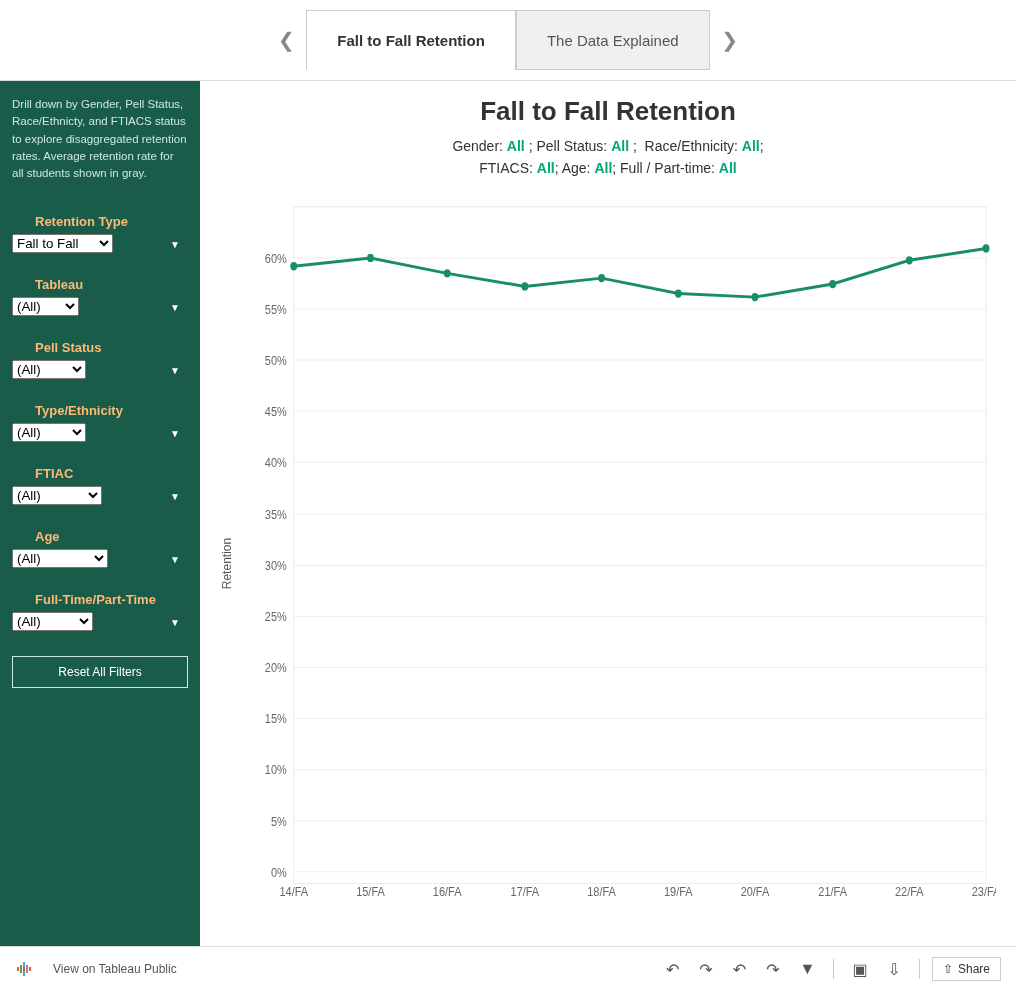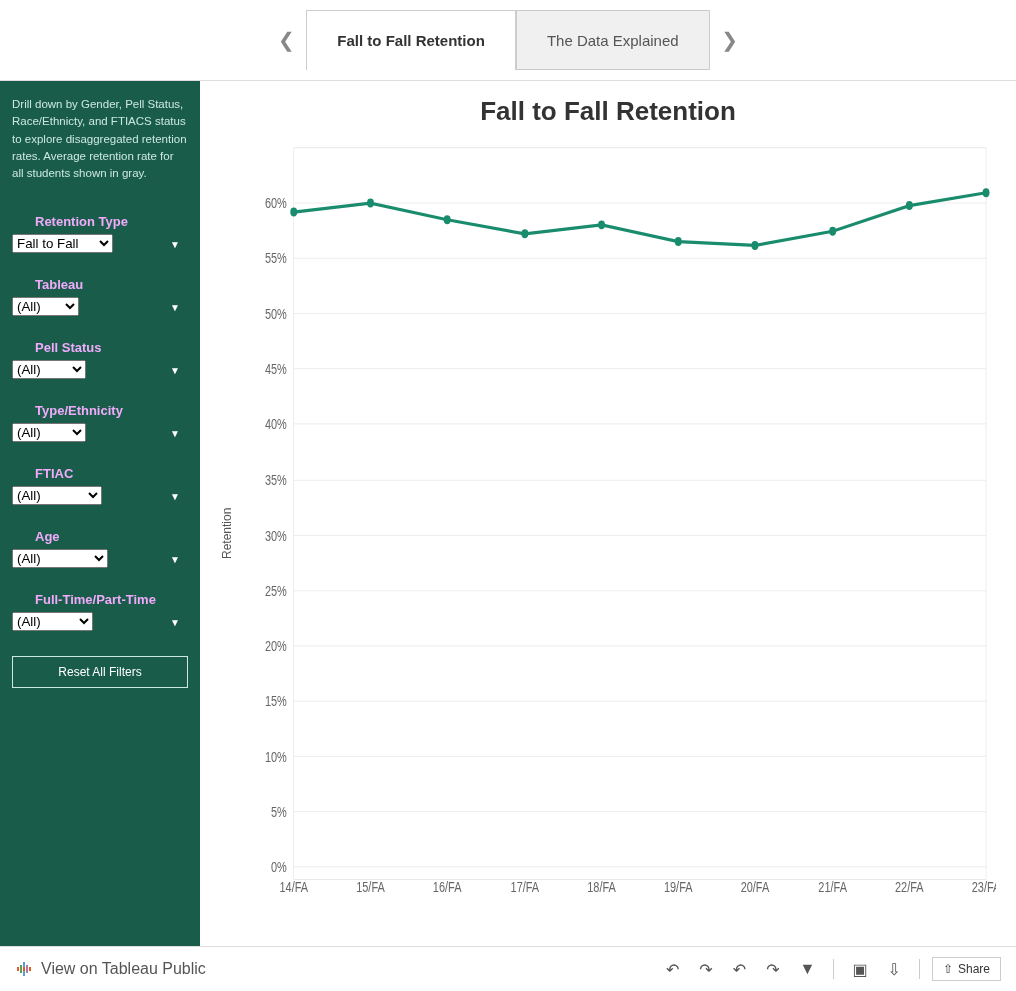--- a/index.html
+++ b/index.html
@@ -14,38 +14,38 @@
     .tab.active { background: #fff; border-bottom: none; font-weight: 600; color: #333; }
     .tab.inactive { background: #f0f0f0; color: #555; text-align: center; }
 
     
     .content-area { display: flex; flex: 1; }
 
     
     .sidebar { width: 200px; background: #1a5c4a; color: #fff; padding: 15px 12px; display: flex; flex-direction: column; gap: 24px; flex-shrink: 0; }
     .sidebar-description { font-size: 11.5px; color: #cce8e0; line-height: 1.5; margin-bottom: 8px; }
     .filter-group { display: flex; flex-direction: column; gap: 5px; }
-    .filter-label { font-size: 13px; color: #f0abfc; font-weight: 600; padding-left: 23px; }
+    .filter-label { font-size: 13px; color: #fdba74; font-weight: 600; padding-left: 23px; }
     .filter-select-wrapper { position: relative; }
     .filter-select-wrapper::after { content: '▼'; position: absolute; right: 8px; top: 50%; transform: translateY(-50%); color: #fff; font-size: 10px; pointer-events: none; }
     .reset-btn { margin-top: 1px; padding: 8px; background: transparent; border: 1px solid #cce8e0; color: #fff; font-size: 12px; cursor: pointer; text-align: center; width: 100%; }
 
     
     .chart-area { flex: 1; display: flex; flex-direction: column; padding: 15px 20px; background: #fff; }
     .chart-title { font-size: 26px; font-weight: bold; text-align: center; color: #333; margin-bottom: 8px; }
     .chart-subtitle { font-size: 14px; text-align: center; color: #333; line-height: 1.6; margin-bottom: 15px; }
     .chart-subtitle .highlight { color: #00a878; font-weight: 700; }
 
     
     .chart-wrapper { flex: 1; position: relative; display: flex; }
     .chart-y-label { writing-mode: vertical-rl; text-orientation: mixed; transform: rotate(180deg); font-size: 12px; color: #555; display: flex; align-items: center; justify-content: center; margin-right: 5px; }
 
     
     .bottom-bar { height: 45px; background: #fff; border-top: 1px solid #ddd; display: flex; align-items: center; justify-content: space-between; padding: 0 15px; }
-    .bottom-left { display: flex; align-items: center; gap: 8px; font-size: 16px; color: #555; text-align: center; }
+    .bottom-left { display: flex; align-items: center; gap: 20px; font-size: 12px; color: #555; text-align: center; }
     .tableau-icon { width: 18px; height: 18px; }
     .bottom-right { display: flex; align-items: center; gap: 8px; }
     .bottom-btn { background: none; border: none; cursor: pointer; color: #555; font-size: 16px; padding: 4px 6px; }
     .share-btn { display: flex; align-items: center; gap: 5px; border: 1px solid #ccc; padding: 4px 10px; font-size: 12px; cursor: pointer; background: #fff; color: #333; }
     .divider { width: 1px; height: 20px; background: #ccc; margin: 0 4px; }
   </style>
 </head>
 <body>
 
 <div class="main-container">
@@ -143,20 +143,28 @@
             <option>Part-Time</option>
           </select>
         </div>
       </div>
 
       <button class="reset-btn">Reset All Filters</button>
     </div>
 
     <div class="chart-area">
       <h1 class="chart-title">Fall to Fall Retention</h1>
+      <div class="chart-subtitle">
+        Gender: <span class="highlight">All</span> ;
+        Pell Status: <span class="highlight">All</span> ;
+        &nbsp;Race/Ethnicity: <span class="highlight">All</span>;<br>
+        FTIACS: <span class="highlight">All</span>;
+        Age: <span class="highlight">All</span>;
+        Full / Part-time: <span class="highlight">All</span>
+      </div>
 
       <div class="chart-wrapper">
         <div class="chart-y-label">Retention</div>
         <svg id="main-chart" width="100%" height="100%" viewBox="0 0 760 620" preserveAspectRatio="none">
 
           <rect x="55" y="10" width="695" height="570" fill="#fff" stroke="#ddd" stroke-width="0.5"></rect>
 
           <line x1="55" y1="570" x2="750" y2="570" stroke="#e0e0e0" stroke-width="0.5"></line>
           <text x="48" y="574" text-anchor="end" font-size="11" fill="#666">0%</text>
 

